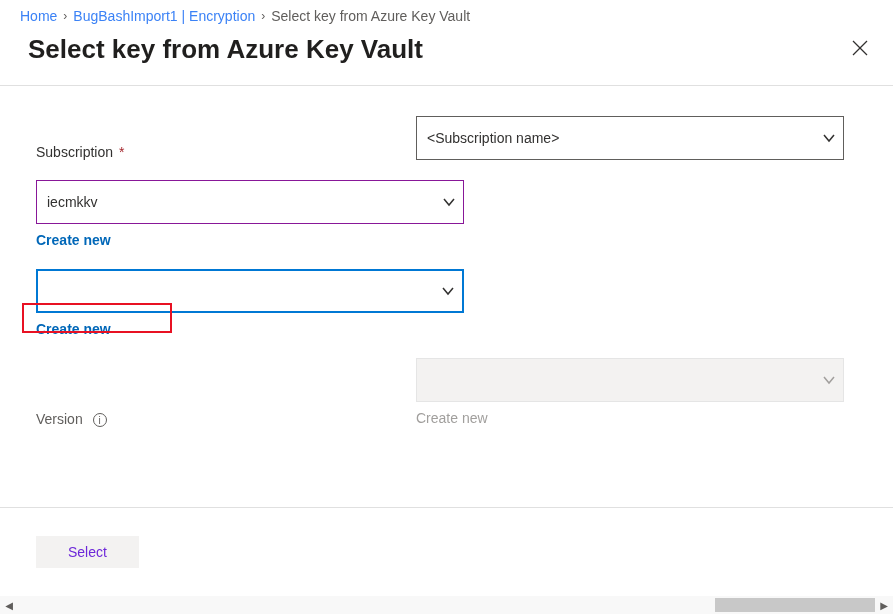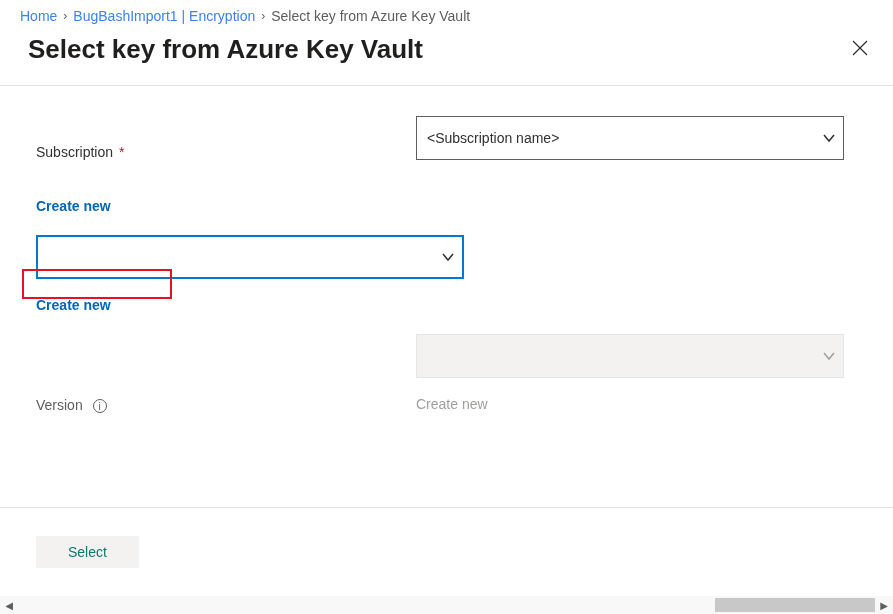--- a/index.html
+++ b/index.html
@@ -111,21 +111,21 @@
       color: #a19f9d;
     }
     .chevron-down {
       width: 12px;
       height: 12px;
     }
     .create-link {
       color: #0067b8;
       font-size: 14px;
       font-weight: 600;
-      margin-top: 18px;
+      margin-top: 8px;
       display: inline-block;
       cursor: pointer;
     }
     .create-link.disabled {
       color: #a19f9d;
       cursor: default;
       font-weight: 400;
     }
     .highlight-box {
       position: absolute;
@@ -137,21 +137,21 @@
       bottom: 18px;
       left: 0;
       right: 0;
       border-top: 1px solid #e0e0e0;
       padding: 28px 36px;
       background: #fff;
     }
     .select-btn {
       background: #f3f2f1;
       border: none;
-      color: #0f766e;
+      color: #6d28d9;
       padding: 8px 32px;
       font-size: 14px;
       cursor: default;
     }
     .scrollbar-h {
       position: absolute;
       bottom: 0;
       left: 0;
       right: 0;
       height: 18px;
@@ -217,20 +217,26 @@
         <span>&lt;Subscription name&gt;</span>
         <svg class="chevron-down" viewBox="0 0 12 12">
             <path d="M1 3 L6 9 L11 3" fill="none" stroke="#323130" stroke-width="1.5"></path>
           </svg>
       </div>
     </div>
   </div>
 
   <div class="form-row">
     <div class="form-control-col">
+      <div class="dropdown purple-border">
+        <span>iecmkkv</span>
+        <svg class="chevron-down" viewBox="0 0 12 12">
+            <path d="M1 3 L6 9 L11 3" fill="none" stroke="#323130" stroke-width="1.5"></path>
+          </svg>
+      </div>
       <span class="create-link">Create new</span>
     </div>
   </div>
 
   <div class="form-row">
     <div class="form-control-col" style="position:relative;">
       <div class="dropdown blue-border">
         <span></span>
         <svg class="chevron-down" viewBox="0 0 12 12">
             <path d="M1 3 L6 9 L11 3" fill="none" stroke="#323130" stroke-width="1.5"></path>

